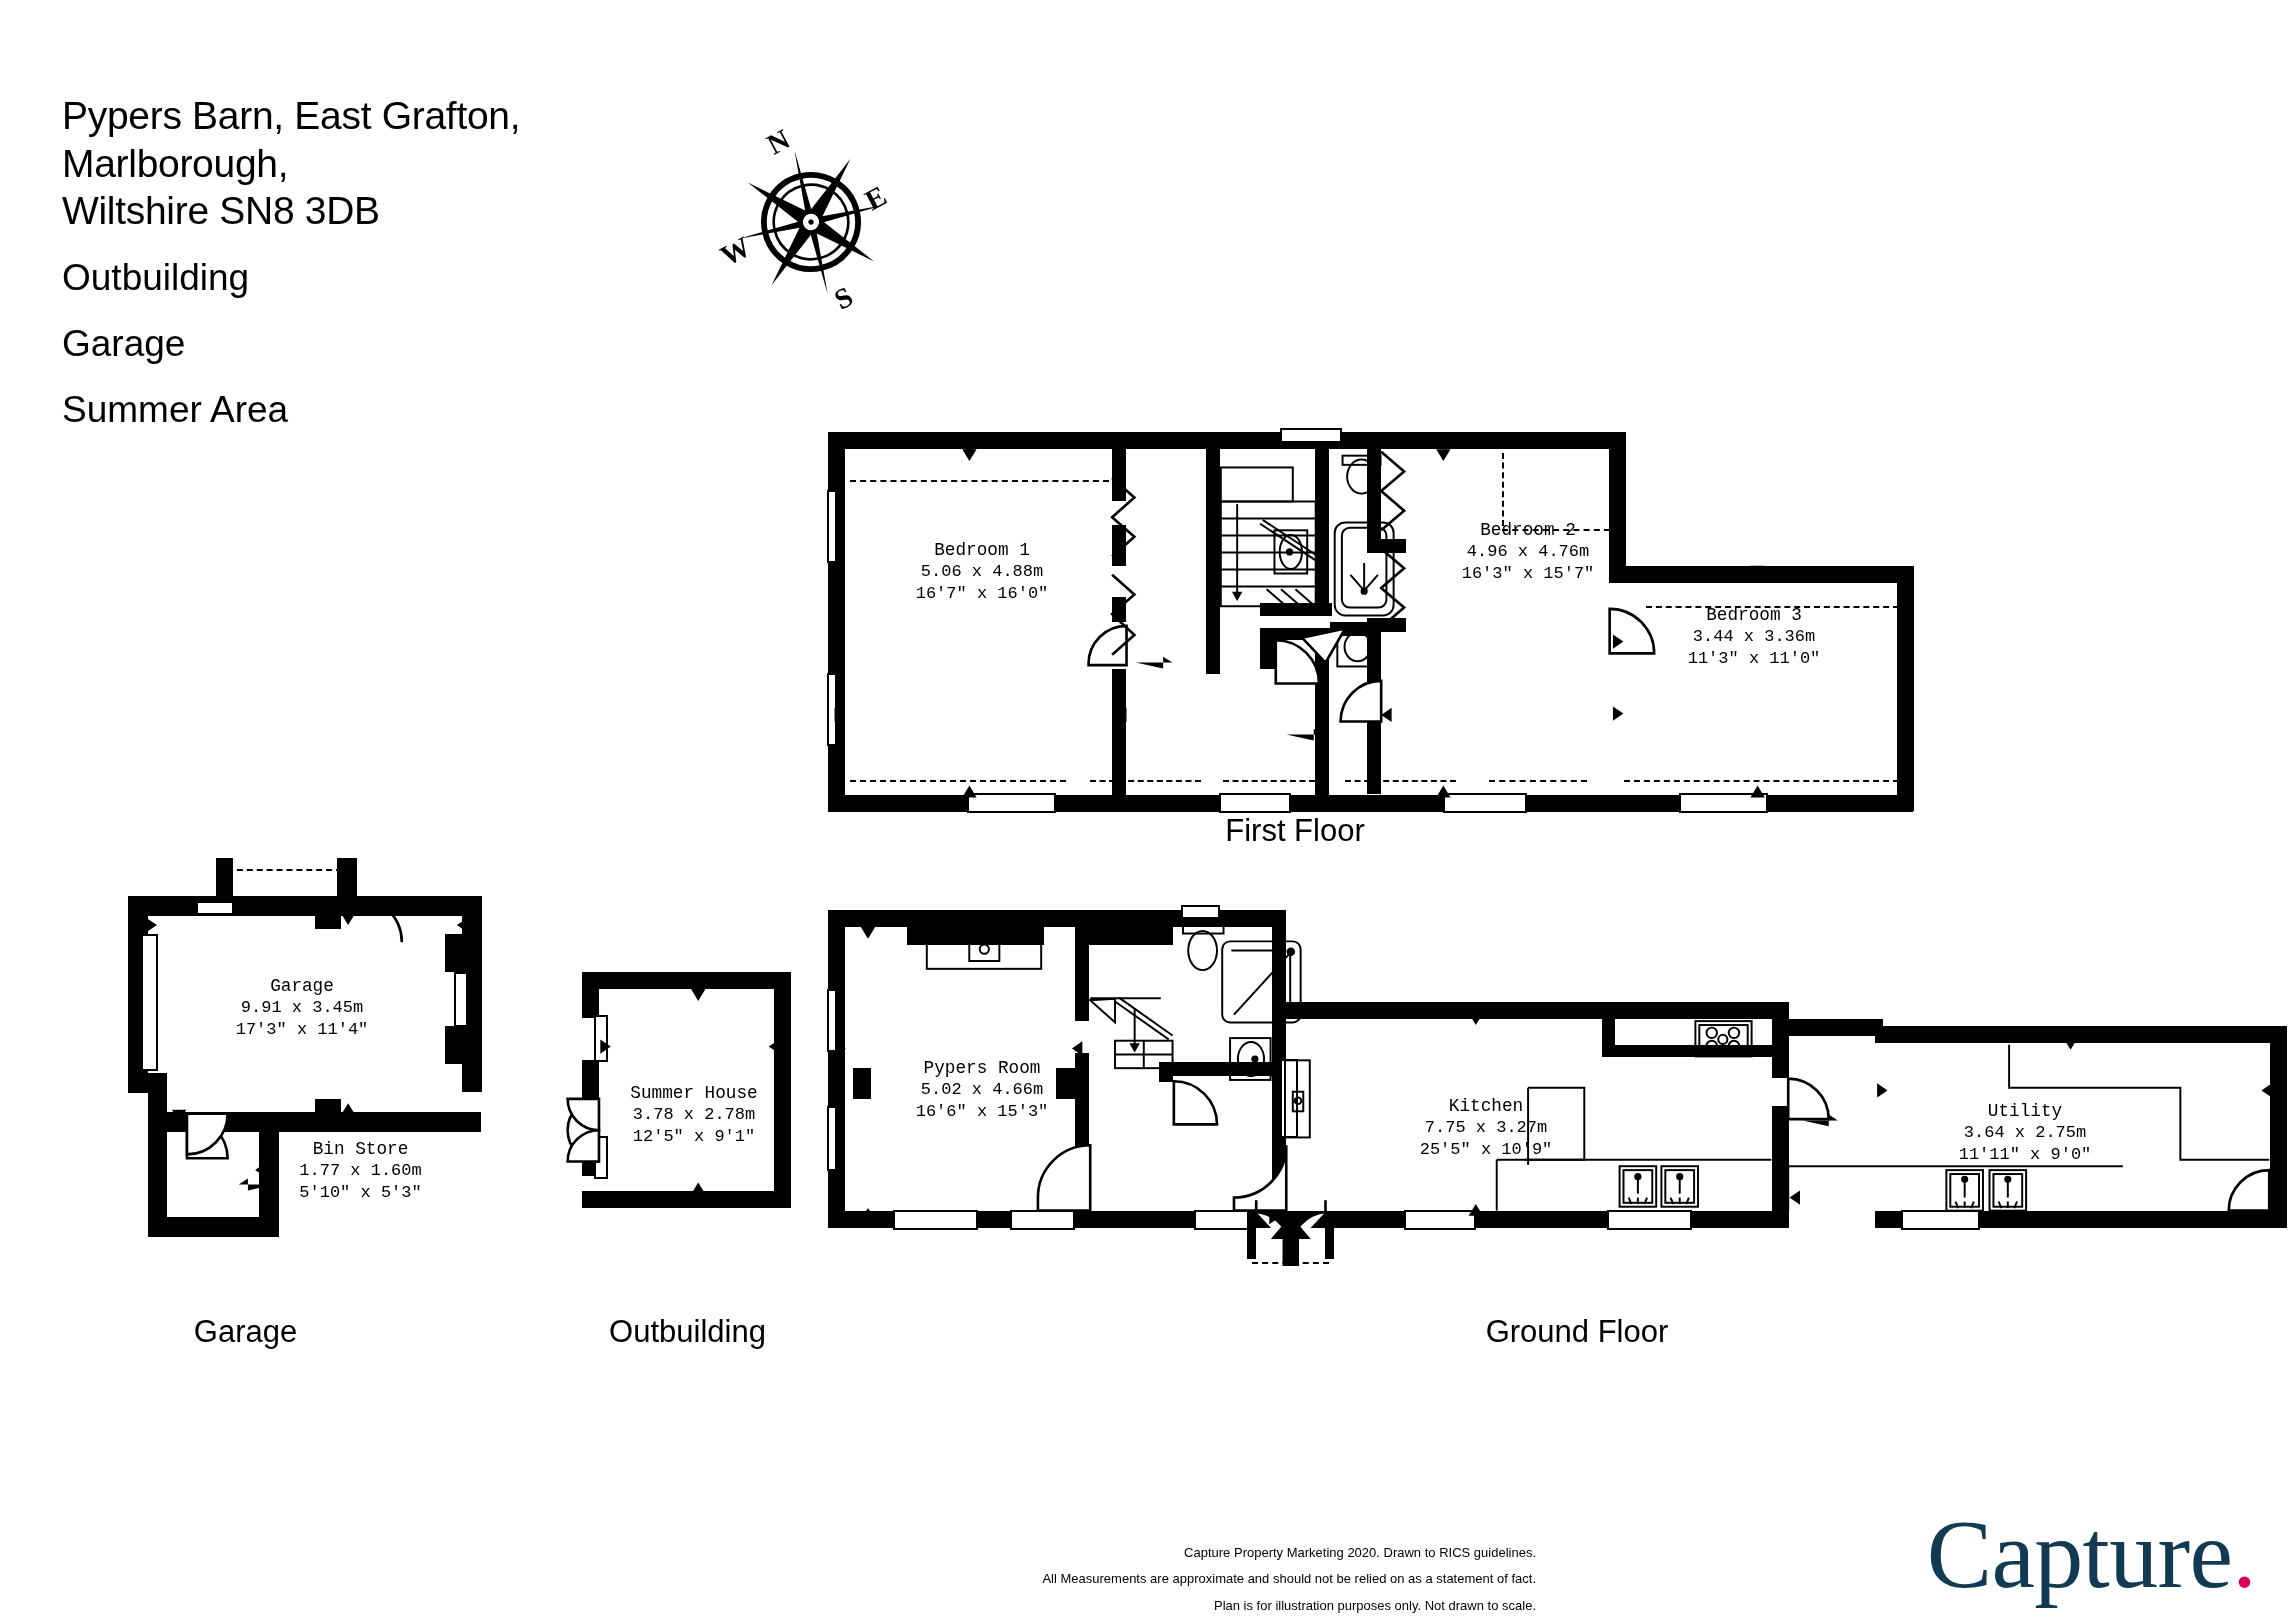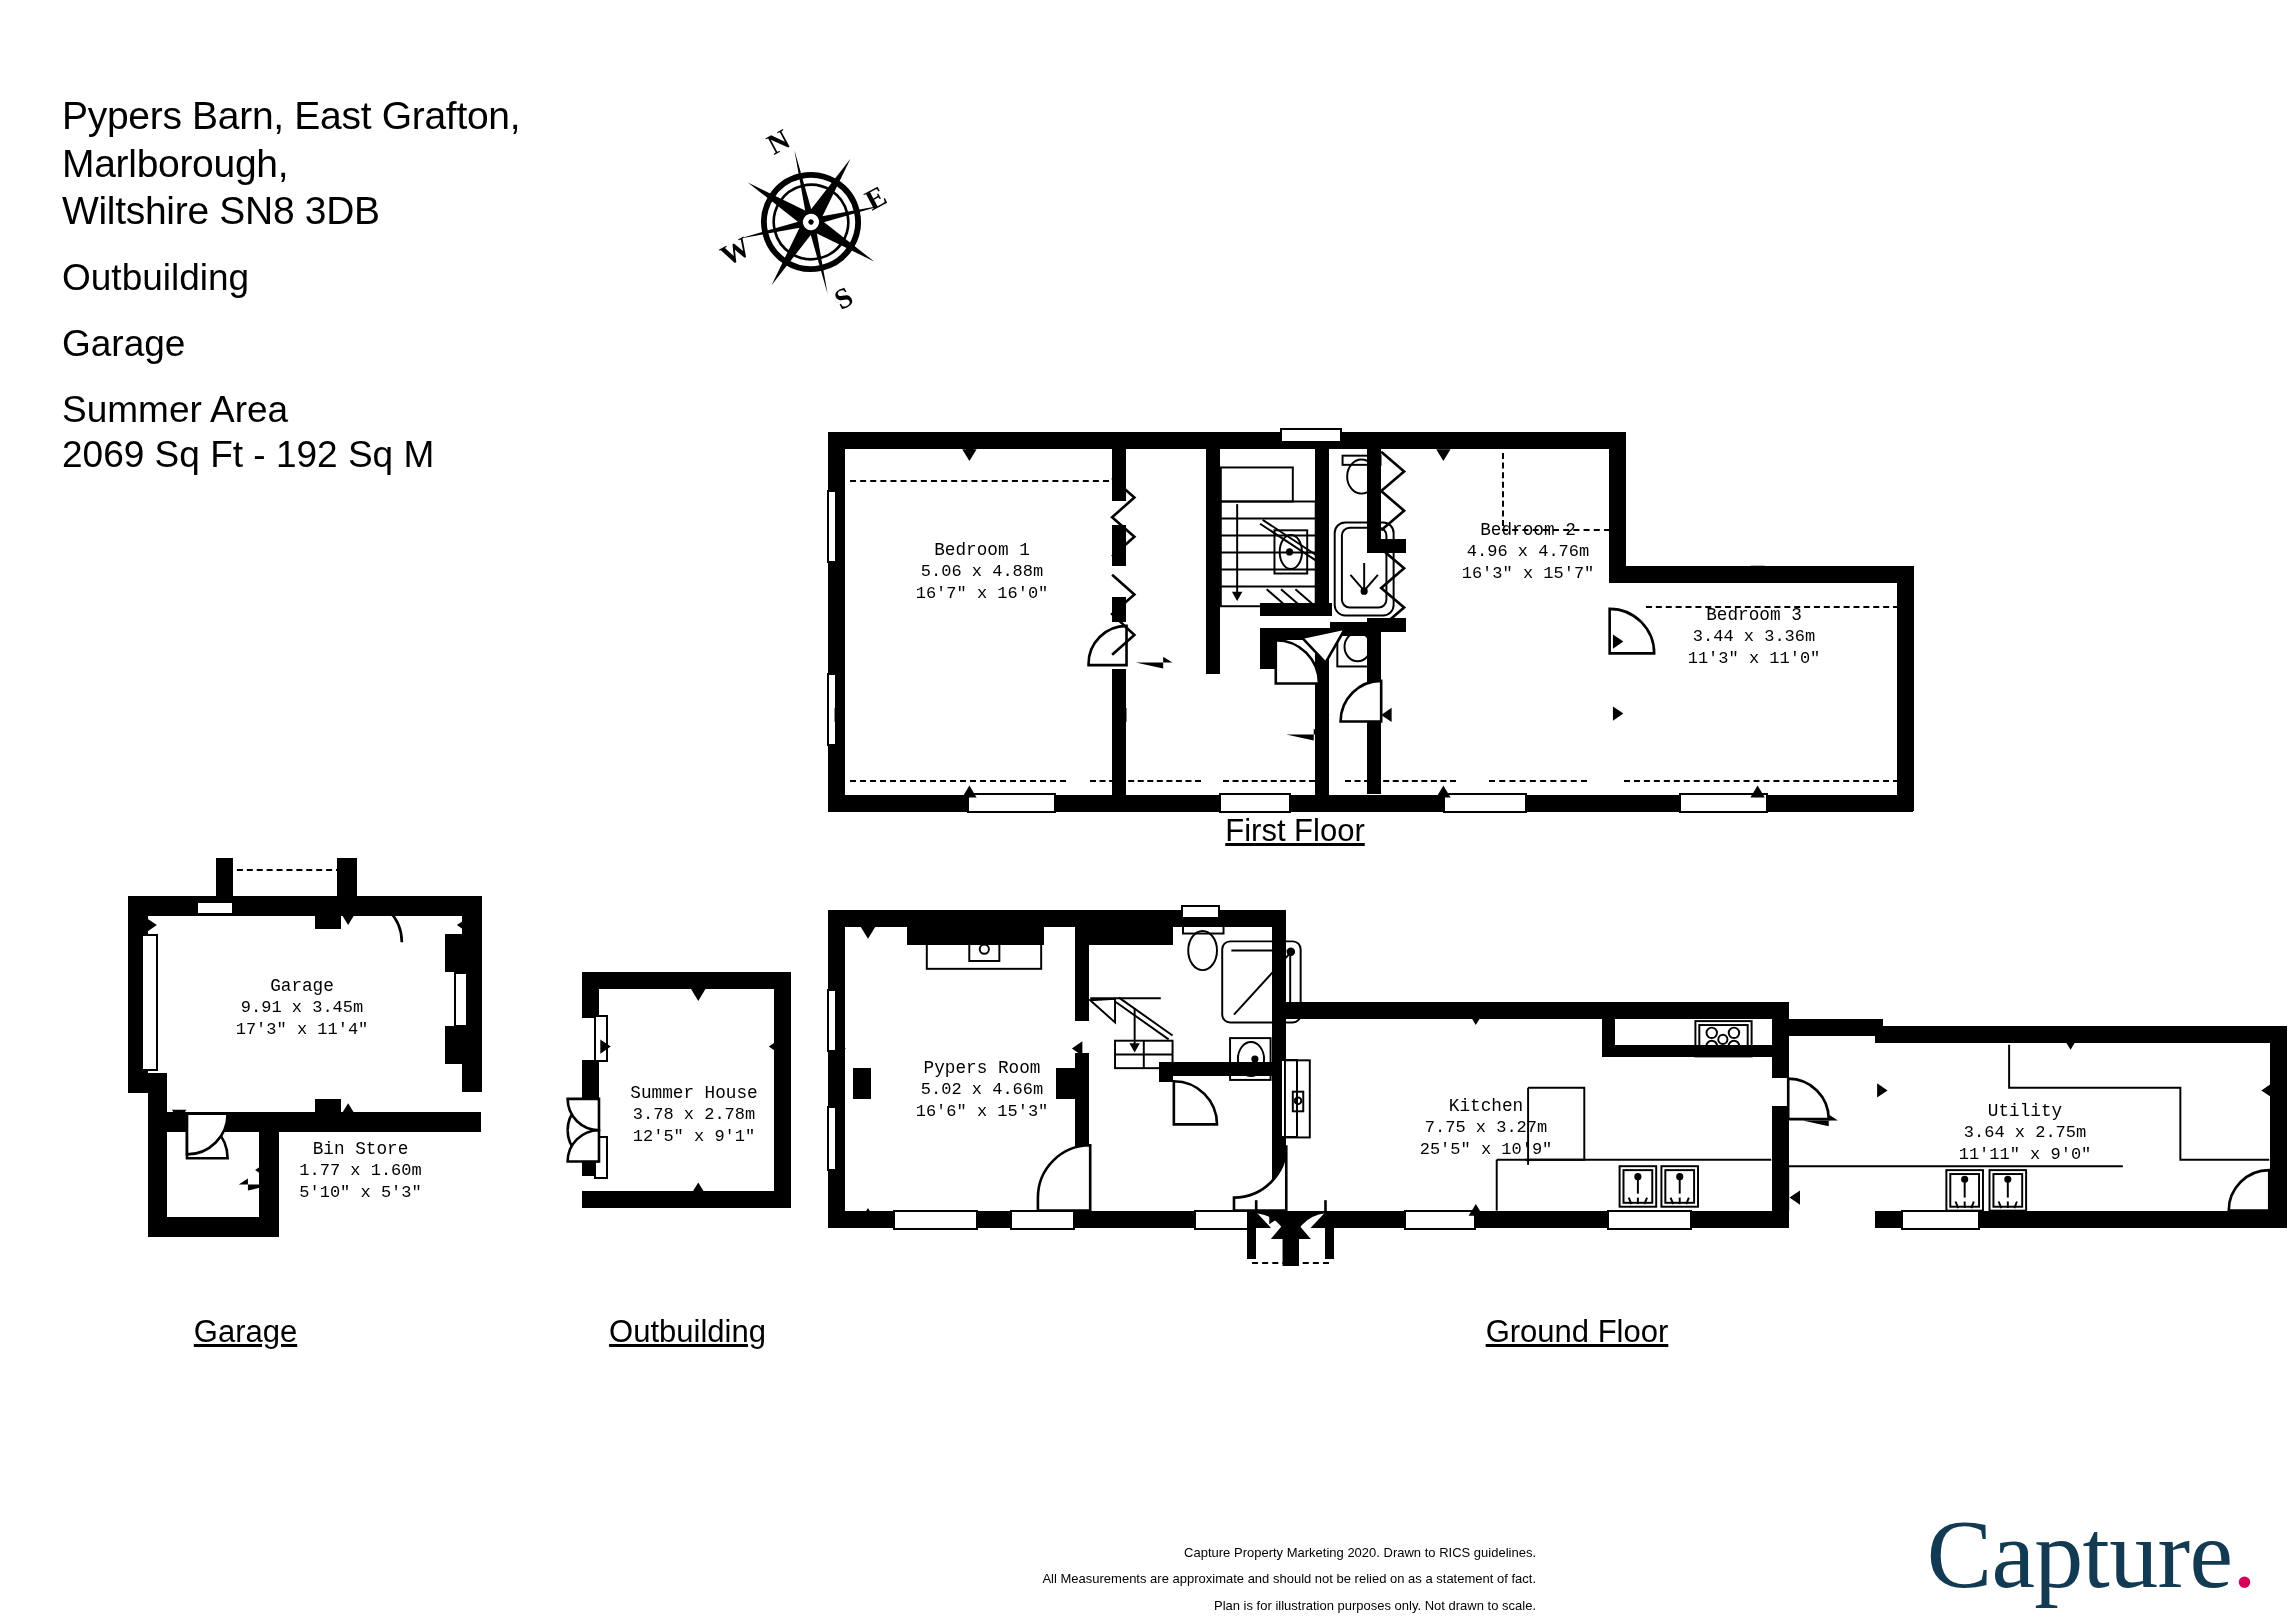--- a/index.html
+++ b/index.html
@@ -8,21 +8,21 @@
   .abs{position:absolute;}
 
   
   #header{left:62px;top:92px;width:654px;}
   #address{font-size:39px;line-height:1.22;font-weight:400;letter-spacing:-0.3px;}
   .areablock{margin-top:21.6px;}
   .area-name{font-size:37px;line-height:1.20;}
   .area-val{font-size:37px;line-height:1.20;}
 
   
-  .caption{font-size:31px;text-align:center;text-decoration:underline;}
+  .caption{font-size:31px;text-align:center;}
 
   
   .plan{position:absolute;}
   .w{position:absolute;background:#000;}          
   .room-lbl{position:absolute;text-align:center;font-size:17px;line-height:1.27;white-space:nowrap;font-family:Liberation Mono, monospace;}
   .room-lbl .nm{font-size:17.7px;}
   .dash{position:absolute;border:0;border-top:2.6px dashed #000;}
   .dashv{position:absolute;border:0;border-left:2.6px dashed #000;}
   .win{position:absolute;background:#fff;border:2.6px solid #000;box-sizing:border-box;}
   svg.ov{position:absolute;left:0;top:0;overflow:visible;}
@@ -45,21 +45,20 @@
   </div>
 
   <div class="areablock">
     <div class="area-name">Outbuilding</div>
   </div>
   <div class="areablock">
     <div class="area-name">Garage</div>
   </div>
   <div class="areablock">
     <div class="area-name">Summer Area</div>
-    <div class="area-val">2069 Sq Ft  -  192 Sq M</div>
   </div>
 </div>
 
 <div class="abs" style="left:713px;top:124px;width:196px;height:196px;">
   <svg width="196" height="196" viewBox="0 0 300 300">
     <g transform="rotate(32 150 150)">
       <circle cx="150" cy="150" r="72" fill="none" stroke="#000" stroke-width="9"></circle>
       <circle cx="150" cy="150" r="57" fill="none" stroke="#000" stroke-width="4"></circle>
 
       <path d="M150 36 L161 140 L150 160 L139 140 Z" fill="#000"></path>

